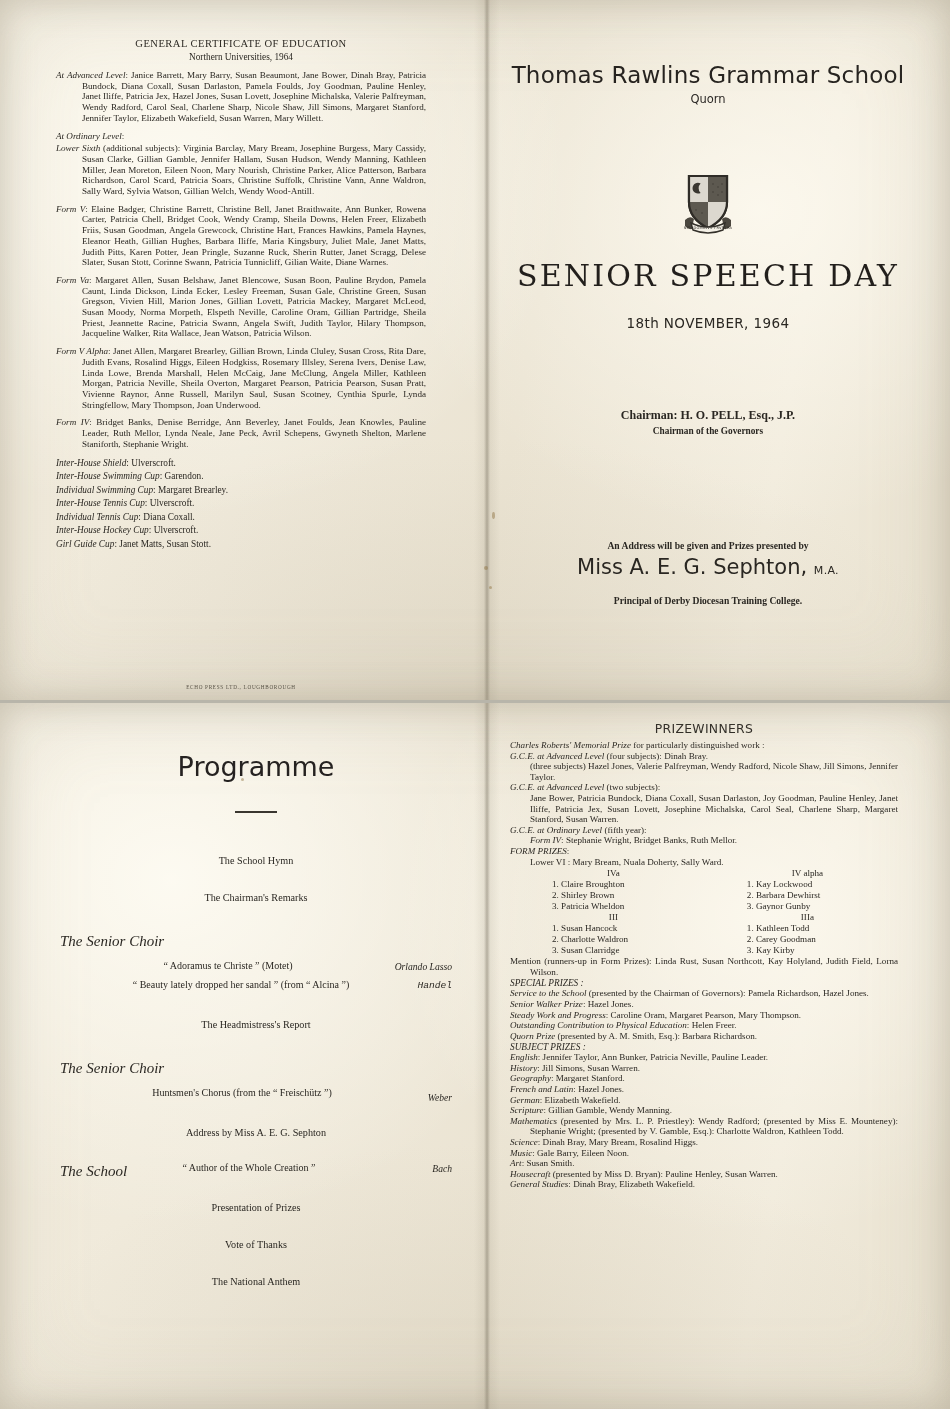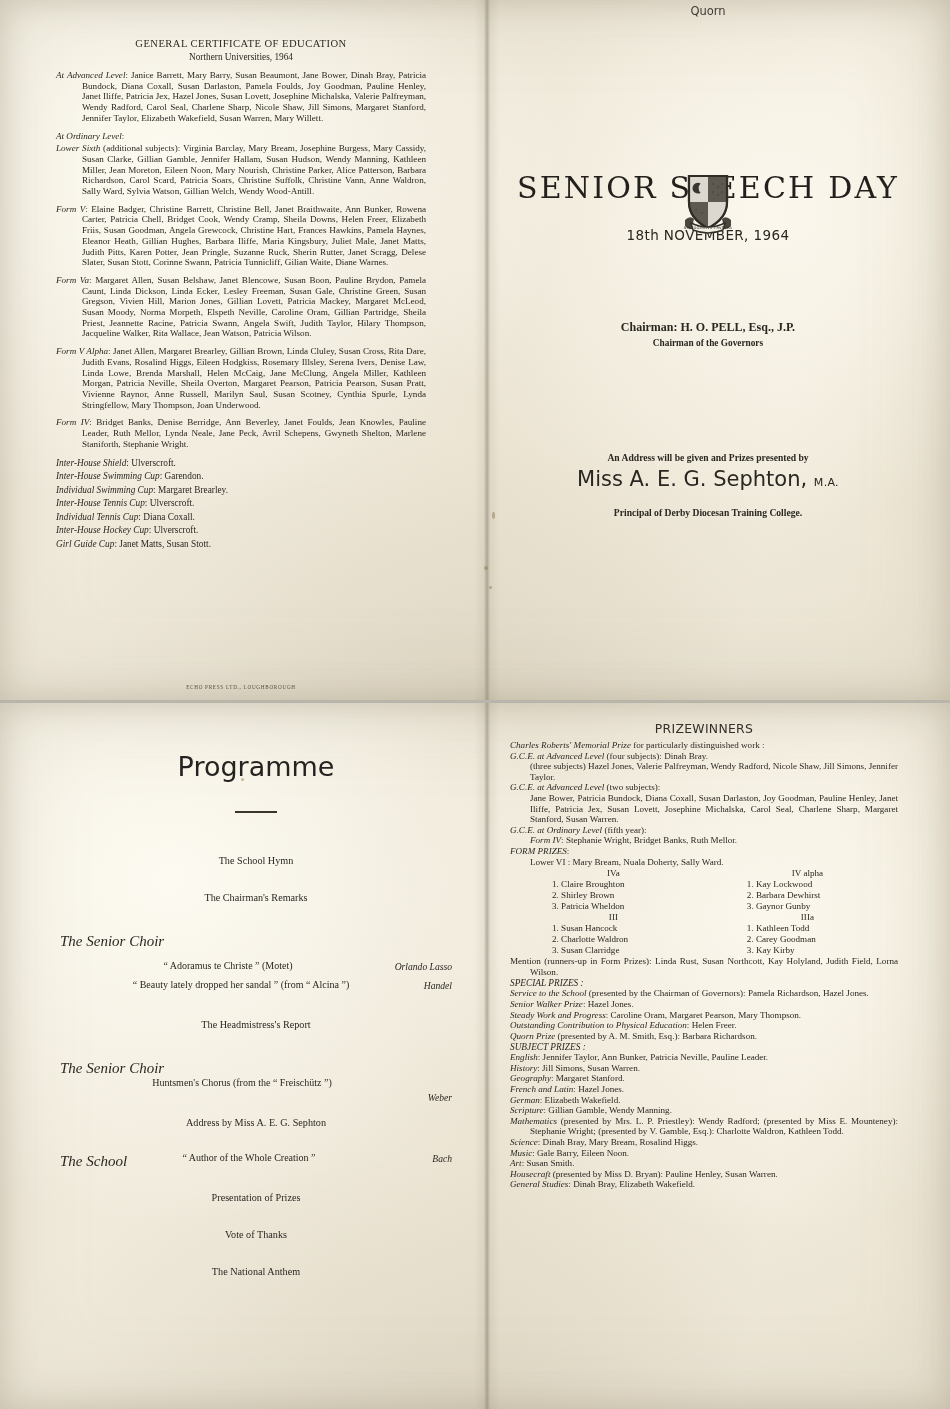--- a/index.html
+++ b/index.html
@@ -122,20 +122,21 @@
         <div class="cupline"><i>Inter-House Tennis Cup</i>: <span>Ulverscroft.</span></div>
         <div class="cupline"><i>Individual Tennis Cup</i>: <span>Diana Coxall.</span></div>
         <div class="cupline"><i>Inter-House Hockey Cup</i>: <span>Ulverscroft.</span></div>
         <div class="cupline"><i>Girl Guide Cup</i>: <span>Janet Matts, Susan Stott.</span></div>
       </div>
 
       <div class="imprint" style="top:646px;">ECHO PRESS LTD., LOUGHBOROUGH</div>
     </div>
 
     <div class="page-col" style="left:508px;top:0;width:400px;height:700px;">
+      <div class="school-title" style="margin-top:62px;">Thomas Rawlins Grammar School</div>
       <div class="school-sub">Quorn</div>
 
       <div class="crest" style="top:172px;">
         <svg viewBox="0 0 52 62" width="52" height="62" aria-hidden="true">
           <g>
             <path d="M7 4 H45 V30 C45 44 34 52 26 56 C18 52 7 44 7 30 Z" fill="#ffffff" stroke="#2f2c27" stroke-width="2.2"></path>
             <path d="M7 4 H26 V30 H7 Z" fill="#dcd8cf"></path>
             <path d="M26 4 H45 V30 H26 Z" fill="#5d5950"></path>
             <path d="M7 30 H26 V30 C26 44 26 48 26 56 C18 52 7 44 7 30 Z" fill="#5d5950"></path>
             <path d="M26 30 H45 V30 C45 44 34 52 26 56 Z" fill="#dcd8cf"></path>
@@ -192,29 +193,29 @@
         <div class="prog-center" style="margin-top:0;">The School Hymn</div>
         <div class="prog-center" style="margin-top:26px;">The Chairman's Remarks</div>
 
         <div class="prog-perf" style="margin-top:30px;">The Senior Choir</div>
         <div class="prog-row" style="margin-top:10px;height:14px;">
           <span class="piece" style="left:40px;right:96px;">“ Adoramus te Christe ” (Motet)</span>
           <span class="composer" style="top:1px;">Orlando Lasso</span>
         </div>
         <div class="prog-row" style="margin-top:5px;height:14px;">
           <span class="piece" style="left:16px;right:46px;">“ Beauty lately dropped her sandal ” (from “ Alcina ”)</span>
-          <span class="composer" style="top:1px;">Handel</span>
+          <span class="composer" style="top:1px;font-family:Liberation Mono, monospace;">Handel</span>
         </div>
 
         <div class="prog-center" style="margin-top:26px;">The Headmistress's Report</div>
 
         <div class="prog-perf" style="margin-top:30px;">The Senior Choir</div>
-        <div class="prog-row" style="height:14px;">
+        <div class="prog-row" style="margin-top:10px;height:14px;">
           <span class="piece" style="left:44px;right:72px;">Huntsmen's Chorus (from the “ Freischütz ”)</span>
-          <span class="composer" style="top:15px;">Weber</span>
+          <span class="composer" style="top:5px;">Weber</span>
         </div>
 
         <div class="prog-center" style="margin-top:26px;">Address by Miss A. E. G. Sephton</div>
 
         <div class="prog-row" style="margin-top:24px;height:14px;">
           <span class="prog-perf" style="position:absolute;left:0;top:1px;">The School</span>
           <span class="piece" style="left:40px;right:54px;">“ Author of the Whole Creation ”</span>
           <span class="composer" style="top:1px;">Bach</span>
         </div>
 

